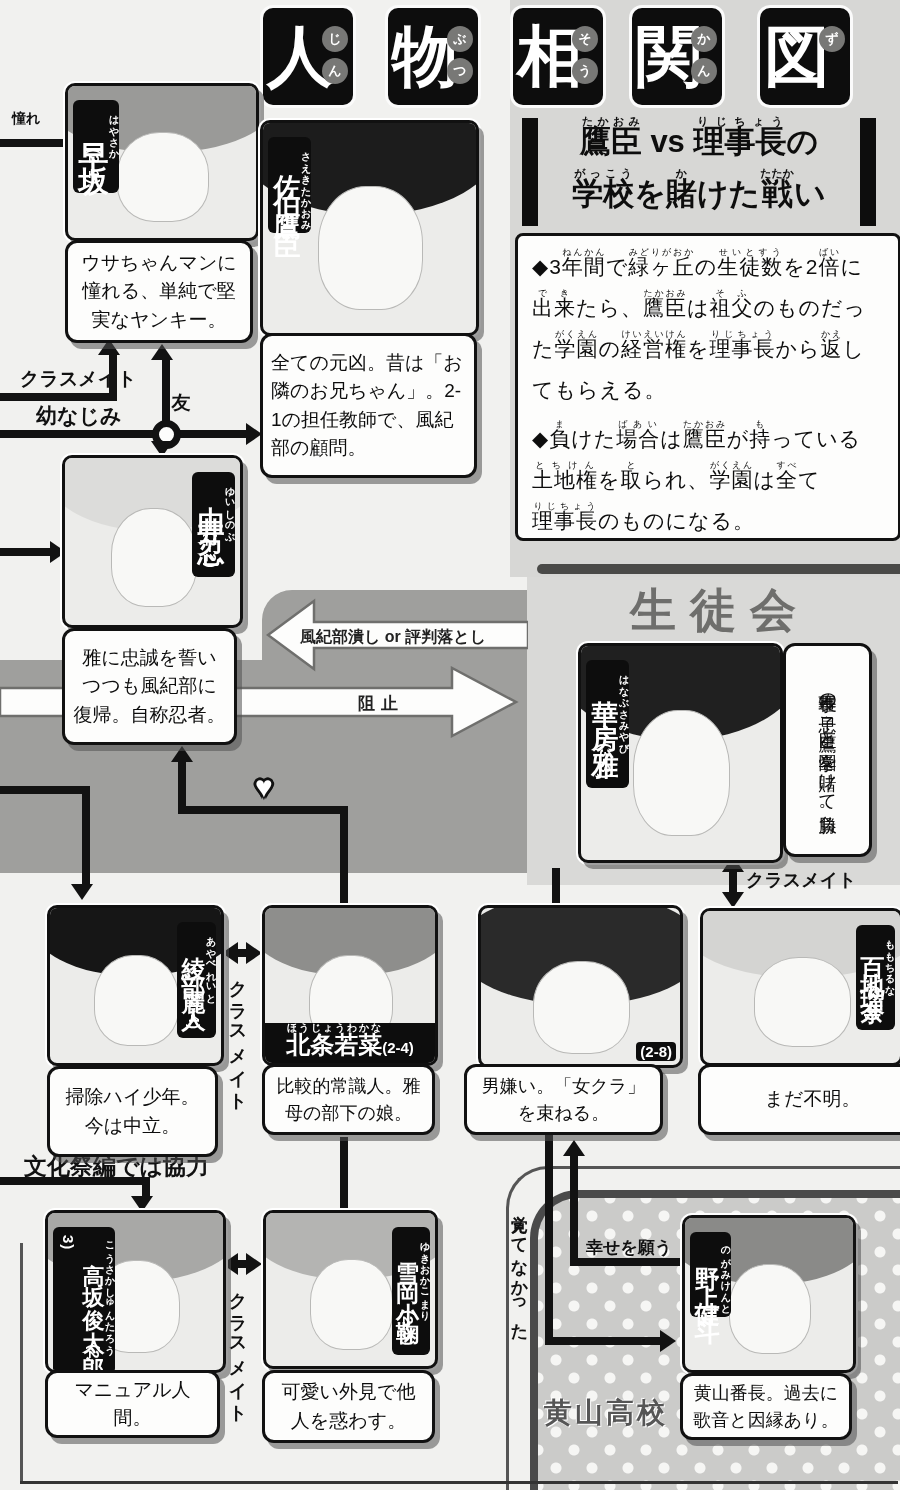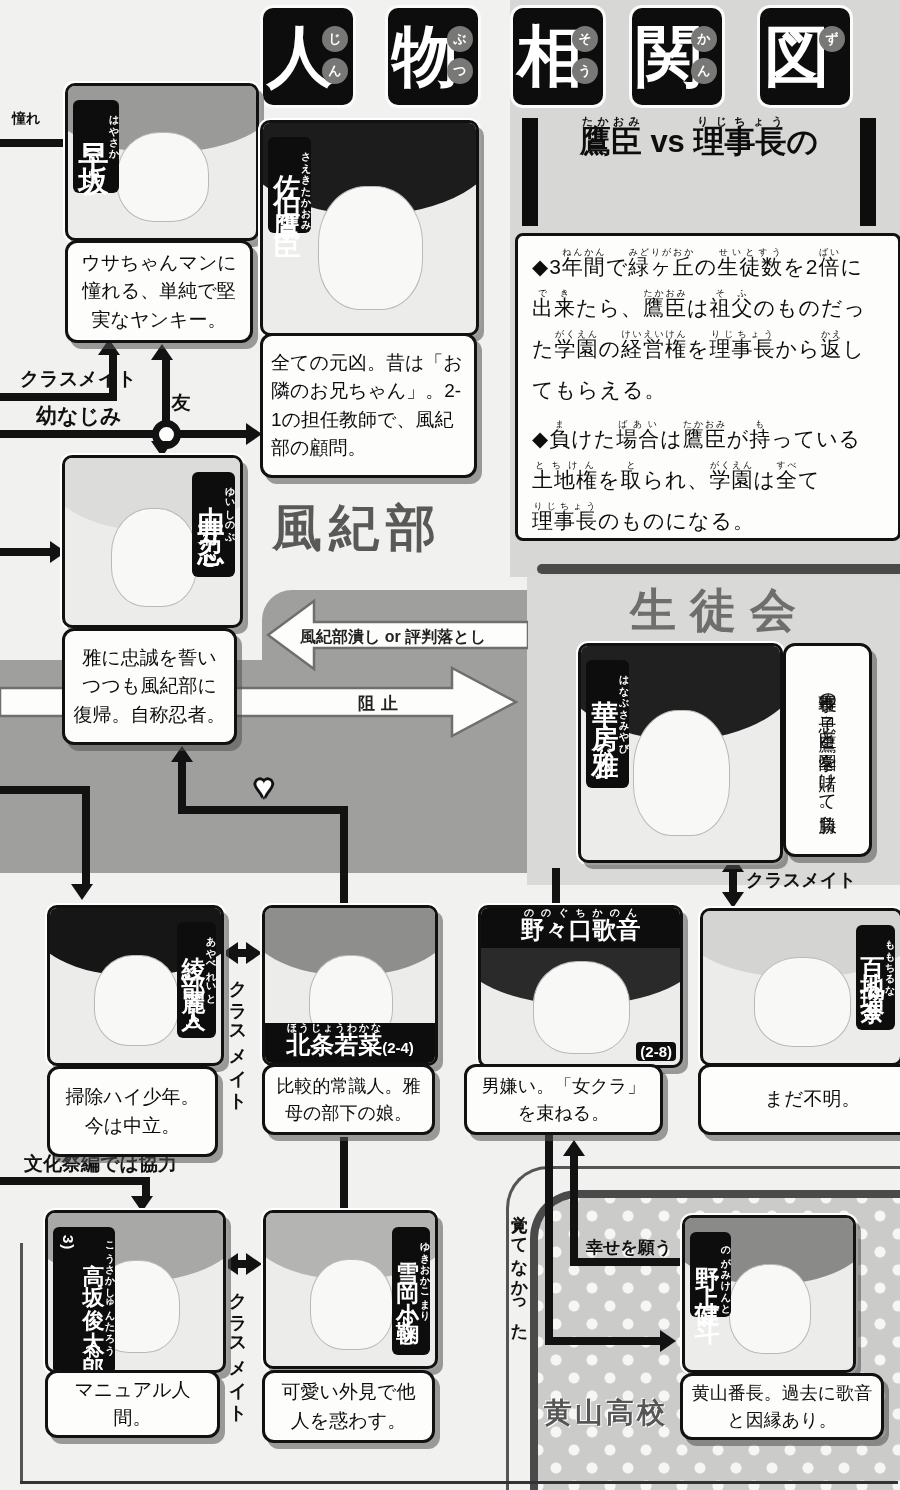--- a/index.html
+++ b/index.html
@@ -103,30 +103,28 @@
   <div class="abs tbox" style="left:760px;top:8px;">
     <span class="k">図</span>
     <span class="f f1">ず</span>
 
   </div>
 
   <div class="abs vbar" style="left:522px;top:118px;height:108px;"></div>
   <div class="abs vbar" style="left:860px;top:118px;height:108px;"></div>
   <div class="abs headline" style="left:540px;top:116px;width:318px;">
     <div><ruby>鷹臣<rt>たかおみ</rt></ruby><ruby> vs <rt></rt></ruby><ruby>理事長<rt>りじちょう</rt></ruby><ruby>の<rt></rt></ruby></div>
+    <div><ruby>学校<rt>がっこう</rt></ruby><ruby>を<rt></rt></ruby><ruby>賭<rt>か</rt></ruby><ruby>けた<rt></rt></ruby><ruby>戦<rt>たたか</rt></ruby><ruby>い<rt></rt></ruby></div>
   </div>
 
   <div class="abs rules" style="left:515px;top:233px;width:352px;height:286px;">
     <p><ruby>◆3<rt></rt></ruby><ruby>年間<rt>ねんかん</rt></ruby><ruby>で<rt></rt></ruby><ruby>緑ヶ丘<rt>みどりがおか</rt></ruby><ruby>の<rt></rt></ruby><ruby>生徒数<rt>せいとすう</rt></ruby><ruby>を2<rt></rt></ruby><ruby>倍<rt>ばい</rt></ruby><ruby>に<rt></rt></ruby><ruby>出来<rt>でき</rt></ruby><ruby>たら、<rt></rt></ruby><ruby>鷹臣<rt>たかおみ</rt></ruby><ruby>は<rt></rt></ruby><ruby>祖父<rt>そふ</rt></ruby><ruby>のものだった<rt></rt></ruby><ruby>学園<rt>がくえん</rt></ruby><ruby>の<rt></rt></ruby><ruby>経営権<rt>けいえいけん</rt></ruby><ruby>を<rt></rt></ruby><ruby>理事長<rt>りじちょう</rt></ruby><ruby>から<rt></rt></ruby><ruby>返<rt>かえ</rt></ruby><ruby>してもらえる。<rt></rt></ruby></p>
     <p><ruby>◆<rt></rt></ruby><ruby>負<rt>ま</rt></ruby><ruby>けた<rt></rt></ruby><ruby>場合<rt>ばあい</rt></ruby><ruby>は<rt></rt></ruby><ruby>鷹臣<rt>たかおみ</rt></ruby><ruby>が<rt></rt></ruby><ruby>持<rt>も</rt></ruby><ruby>っている<rt></rt></ruby><ruby>土地権<rt>とちけん</rt></ruby><ruby>を<rt></rt></ruby><ruby>取<rt>と</rt></ruby><ruby>られ、<rt></rt></ruby><ruby>学園<rt>がくえん</rt></ruby><ruby>は<rt></rt></ruby><ruby>全<rt>すべ</rt></ruby><ruby>て<rt></rt></ruby><ruby>理事長<rt>りじちょう</rt></ruby><ruby>のものになる。<rt></rt></ruby></p>
   </div>
 
-  <div class="abs gh" style="left:272px;top:495px;font-size:50px;letter-spacing:7px;">
-    <span>風紀部</span>
-  </div>
   <div class="abs gh" style="left:630px;top:580px;font-size:46px;letter-spacing:14px;color:#6e6e6c;">
     <span>生徒会</span>
   </div>
   <div class="abs gh" style="left:544px;top:1394px;font-size:28px;letter-spacing:3px;color:#565656;text-shadow:1px 1px 0 #fff,-1px -1px 0 #fff;">
     <span>黄山高校</span>
   </div>
 
   <svg class="abs" style="left:266px;top:598px;" width="262" height="74" viewBox="0 0 262 74">
     <polygon points="2,37 48,3 48,24 262,24 262,50 48,50 48,71" fill="#fdfdfc" stroke="#6f6f6d" stroke-width="2.5"></polygon>
   </svg>
@@ -177,21 +175,21 @@
   <div class="abs ah down" style="left:722px;top:892px;"></div>
   <div class="abs lbl" style="left:746px;top:868px;font-size:18px;"><span>クラスメイト</span></div>
 
   <div class="abs ah left" style="left:222px;top:942px;"></div>
   <div class="abs ln" style="left:236px;top:949px;width:14px;height:8px;"></div>
   <div class="abs ah right" style="left:246px;top:942px;"></div>
   <div class="abs vlbl" style="left:226px;top:968px;font-size:18px;"><span>クラスメイト</span></div>
 
   <div class="abs ln" style="left:340px;top:1137px;width:8px;height:74px;"></div>
 
-  <div class="abs lbl" style="left:24px;top:1151px;font-size:19px;"><span>文化祭編では協力</span></div>
+  <div class="abs lbl" style="left:24px;top:1151px;font-size:23px;"><span>文化祭編では協力</span></div>
   <div class="abs ln" style="left:0;top:1177px;width:150px;height:8px;"></div>
   <div class="abs ln" style="left:142px;top:1177px;width:8px;height:22px;"></div>
   <div class="abs ah down" style="left:131px;top:1196px;"></div>
 
   <div class="abs ah left" style="left:222px;top:1253px;"></div>
   <div class="abs ln" style="left:236px;top:1260px;width:14px;height:8px;"></div>
   <div class="abs ah right" style="left:246px;top:1253px;"></div>
   <div class="abs vlbl" style="left:226px;top:1280px;font-size:18px;"><span>クラスメイト</span></div>
 
   <div class="abs ah up" style="left:563px;top:1140px;"></div>
@@ -265,23 +263,20 @@
       <span><ruby>北条若菜<rt>ほうじょうわかな</rt></ruby></span><span style="font-size:15px;">(2-4)</span>
     </div>
   </div>
   <div class="abs desc" style="left:262px;top:1064px;width:173px;height:71px;font-size:18px;">
     <span>比較的常識人。雅母の部下の娘。</span>
   </div>
 
   <div class="abs pic" style="left:478px;top:905px;width:199px;height:157px;--hair:#2a2a2a;">
     <div class="hair" style="top:-10%;"></div>
     <div class="face" style="top:34%;"></div>
-    <div class="hname" style="top:0;font-size:24px;">
-      <span><ruby>野々口歌音<rt>ののぐちかのん</rt></ruby></span>
-    </div>
     <div class="clschip" style="right:4px;bottom:4px;">
       <span>(2-8)</span>
     </div>
   </div>
   <div class="abs desc" style="left:464px;top:1064px;width:199px;height:71px;font-size:18px;">
     <span>男嫌い。「女クラ」を束ねる。</span>
   </div>
 
   <div class="abs pic" style="left:700px;top:908px;width:197px;height:152px;--hair:#d4d4d2;">
     <div class="hair"></div>
@@ -316,17 +311,17 @@
     <span>可愛い外見で他人を惑わす。</span>
   </div>
 
   <div class="abs pic" style="left:682px;top:1215px;width:168px;height:152px;--hair:#8a8a88;">
     <div class="hair"></div>
     <div class="face"></div>
     <div class="vname nleft" style="font-size:25px;">
       <span><ruby>野上健斗<rt>のがみけんと</rt></ruby></span>
     </div>
   </div>
-  <div class="abs desc" style="left:680px;top:1373px;width:204px;height:67px;font-size:18px;">
+  <div class="abs desc" style="left:680px;top:1373px;width:172px;height:67px;font-size:18px;">
     <span>黄山番長。過去に歌音と因縁あり。</span>
   </div>
 
 </div>
 
 </body></html>

